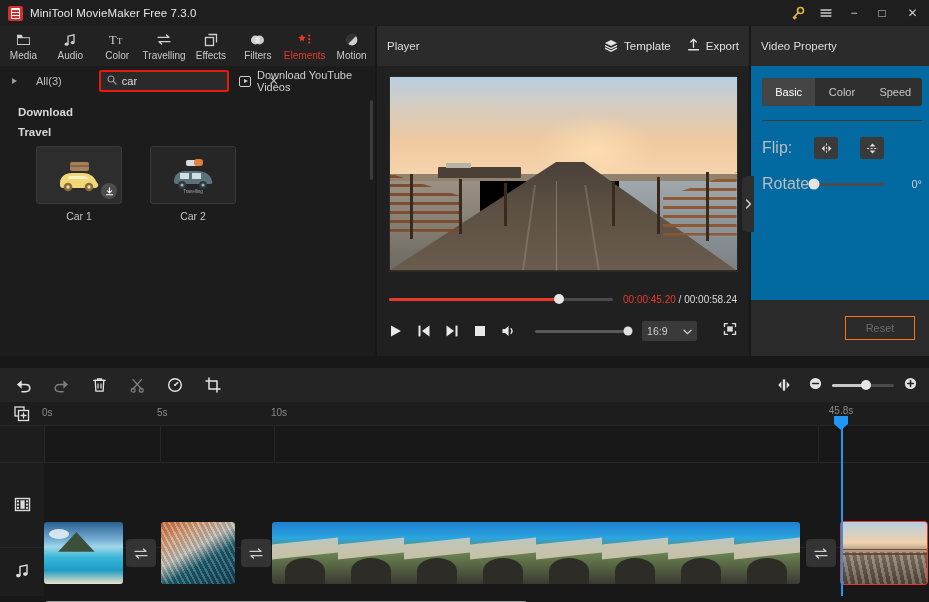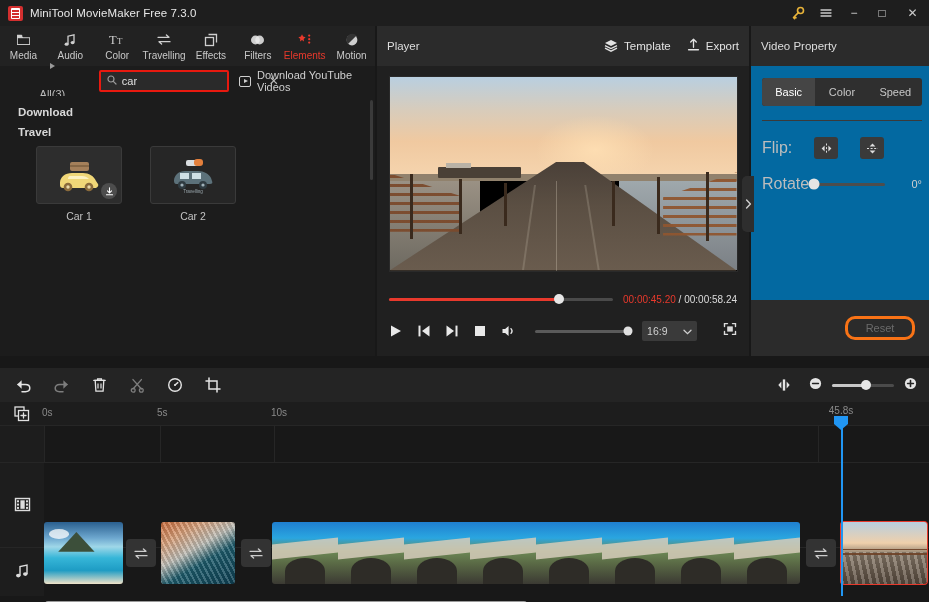--- a/index.html
+++ b/index.html
@@ -49,21 +49,21 @@
   .tooltab {
     flex:1 1 0; display:flex; flex-direction:column; align-items:center; justify-content:flex-start;
     gap:3px; color:#c9c9c9; font-size:10px; padding-top:4px; cursor:default;
   }
   .tooltab.active { color:#e8392c; }
   .tooltab .ti { height:15px; display:flex; align-items:center; justify-content:center; }
   .tooltab svg { display:block; }
 
   
   .searchrow { height:30px; display:flex; align-items:center; padding:0 6px; background:#1c1c1c; gap:6px; }
-  .all-toggle { display:flex; align-items:center; gap:19px; width:100px; color:#bdbdbd; font-size:11px; padding-left:6px;flex-direction:column; }
+  .all-toggle { display:flex; align-items:center; gap:19px; width:100px; color:#bdbdbd; font-size:11px; padding-left:6px; }
   .tri { width:0;height:0;border-left:5px solid #9a9a9a;border-top:3.5px solid transparent;border-bottom:3.5px solid transparent; }
   .searchbox {
     width:130px; height:22px; background:#2a2a2a; border:2px solid #e8190f; border-radius:2px;
     display:flex; align-items:center; padding:0 6px; gap:5px; position:relative;
   }
   .searchbox input {
     flex:1; background:transparent; border:none; outline:none; color:#e0e0e0; font-size:11px;
     font-family:"Liberation Sans", sans-serif;
   }
   .sicon { color:#9a9a9a; font-size:10px; line-height:1; }
@@ -157,21 +157,21 @@
   .divider { height:1px; background:#3a3a3a; margin:14px 0 0 0; }
   .prop-row { display:flex; align-items:center; margin-top:16px; }
   .prop-label { width:52px; font-size:16px; color:#bdbdbd; }
   .flipbtn {
     width:24px;height:22px;background:#3a3a3a;border-radius:3px;display:flex;align-items:center;justify-content:center;margin-right:22px;
   }
   .rot-track { position:relative; width:78px; height:3px; background:#4d4d4d; border-radius:2px; }
   .rot-knob { position:absolute; left:0; top:50%; transform:translate(-50%,-50%); width:11px;height:11px;border-radius:50%;background:#e4e4e4; }
   .rot-val { margin-left:26px; font-size:11px; color:#cfcfcf; }
   .rp-foot { position:absolute; left:0; bottom:0; width:178px; height:56px; background:#2b2b2b; display:flex; align-items:center; justify-content:flex-end; padding-right:14px; }
-  .reset-btn { width:70px;height:24px;border:3px solid #f97316;border-radius:10px;display:flex;align-items:center;justify-content:center;font-size:11px;color:#6b6b6b; }
+  .reset-btn { width:70px;height:24px;border:1px solid #f97316;border-radius:0;display:flex;align-items:center;justify-content:center;font-size:11px;color:#6b6b6b; }
 
   
   .timeline { position:absolute; left:0; top:368px; width:929px; height:244px; background:#181818; }
   .tl-toolbar { height:34px; display:flex; align-items:center; padding:0 12px; background:#242424; }
   .tbi { width:22px;height:22px;display:flex;align-items:center;justify-content:center;margin-right:16px;color:#e4e4e4; }
   .tbi.dim { color:#7d7d7d; }
   .tl-right { margin-left:auto; display:flex; align-items:center; gap:10px; }
   .zoom-track { position:relative; width:62px; height:3px; background:#4b4b4b; border-radius:2px; }
   .zoom-fill { position:absolute;left:0;top:0;height:3px;width:55%;background:#c8c8c8;border-radius:2px; }
   .zoom-knob { position:absolute; left:55%; top:50%; transform:translate(-50%,-50%); width:10px;height:10px;border-radius:50%;background:#e6e6e6; }

